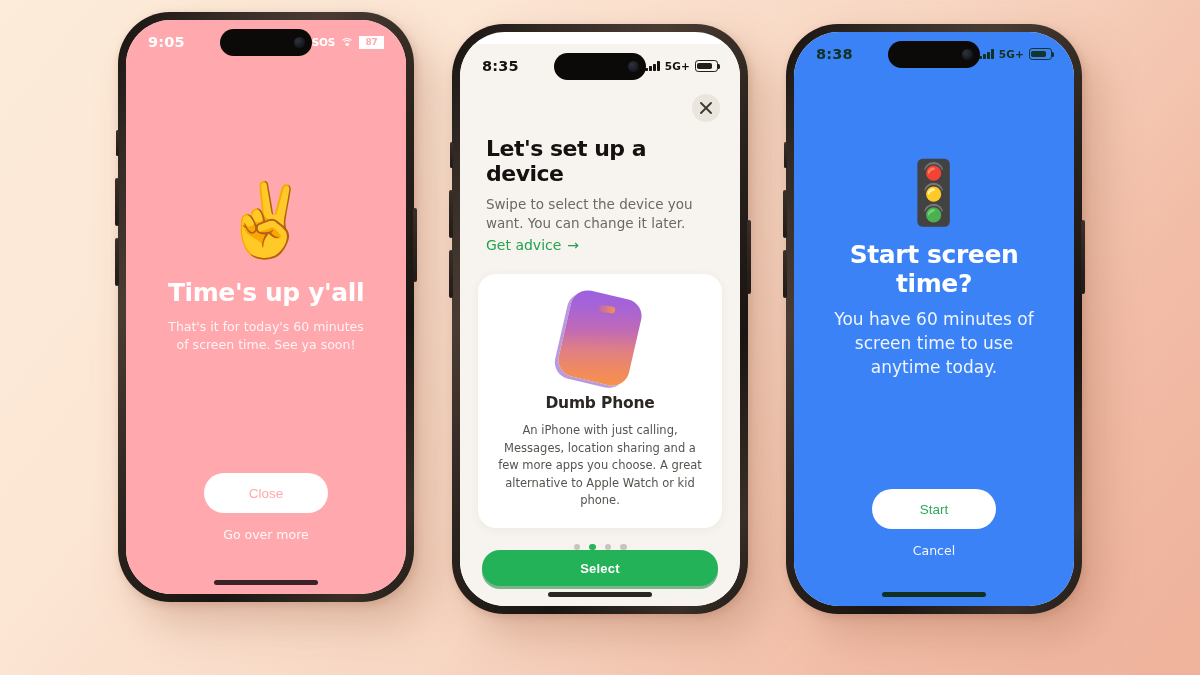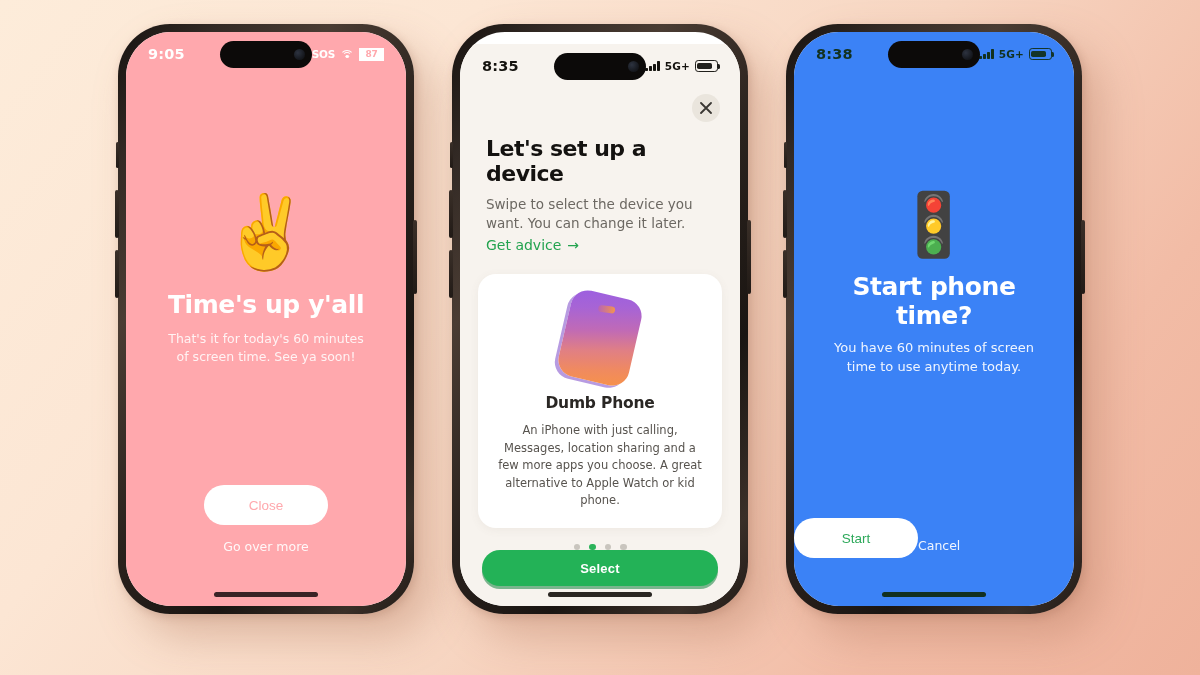--- a/index.html
+++ b/index.html
@@ -79,21 +79,21 @@
   .wifi span:nth-child(2){ width:9px; height:9px; top:3.5px; }
   .wifi span:nth-child(3){ width:3.6px; height:3.6px; top:6.4px; border-radius:50%;
      background: currentColor; border-color: currentColor; }
   .sos { font-size: 10.5px; font-weight: 800; letter-spacing: -.3px; }
 
   
   .home-ind { position: absolute; bottom: 9px; left: 50%; transform: translateX(-50%);
      width: 104px; height: 5px; border-radius: 3px; }
 
   
-  #phone1 { left: 118px; top: 24px; }
+  #phone1 { left: 118px; top: 12px; }
   #phone1 .screen { background: #FFA8AD; color: #fff; }
   .p1-body { flex: 1; display: flex; flex-direction: column; align-items: center;
      justify-content: center; padding: 0 26px; }
   .p1-emoji { font-size: 72px; line-height: 1; margin-bottom: 22px;
      font-family: "DejaVu Sans", sans-serif; }
   .p1-title { font-size: 25px; font-weight: 800; letter-spacing: -.4px; color: #fff; text-align: center; }
   .p1-sub { margin-top: 11px; font-size: 12.5px; line-height: 1.42; text-align: center;
      color: rgba(255,255,255,.86); max-width: 210px; }
   .p1-actions { padding: 0 0 52px; display: flex; flex-direction: column; align-items: center; }
   .pill-white { width: 124px; height: 40px; border-radius: 22px; background: #fff;
@@ -139,23 +139,23 @@
      display: flex; align-items: center; justify-content: center; border: none; cursor: pointer;
      box-shadow: 0 3px 0 rgba(20,130,62,.55); }
 
   
   #phone3 { left: 786px; top: 24px; }
   #phone3 .screen { background: #3b82f6; color: #12311f; }
   .p3-body { flex: 1; display: flex; flex-direction: column; align-items: center;
      justify-content: center; padding: 0 24px; margin-top: -24px; }
   .p3-emoji { font-size: 62px; line-height: 1; margin-bottom: 16px; }
   .p3-title { font-size: 25px; font-weight: 800; letter-spacing: -.4px; color: #fff; text-align: center; }
-  .p3-sub { margin-top: 9px; font-size: 13px; line-height: 1.42; text-align: center;
+  .p3-sub { margin-top: 9px; font-size: 17px; line-height: 1.42; text-align: center;
      color: rgba(255,255,255,.92); max-width: 220px; }
-  .p3-actions { padding: 0 0 48px; display: flex; flex-direction: row; align-items: center; }
+  .p3-actions { padding: 0 0 48px; display: flex; flex-direction: column; align-items: center; }
 </style>
 </head>
 <body>
 
 <div class="stage">
 
   <div class="phone" id="phone1">
     <div class="sidebtn btn-silence"></div>
     <div class="sidebtn btn-volup"></div>
     <div class="sidebtn btn-voldn"></div>
@@ -281,21 +281,21 @@
               </span>
             <span>5G+</span>
             <span class="batt">
                 <span class="fill"></span>
               </span>
           </div>
         </div>
 
         <div class="p3-body">
           <div class="p3-emoji">🚦</div>
-          <div class="p3-title">Start phone time?</div>
+          <div class="p3-title">Start screen time?</div>
           <div class="p3-sub">You have 60 minutes of screen time to use anytime today.</div>
         </div>
 
         <div class="p3-actions">
           <button class="pill-white greentxt">Start</button>
           <div class="link-sub">Cancel</div>
         </div>
 
         <div class="home-ind" style="background:#123020"></div>
       </div>

